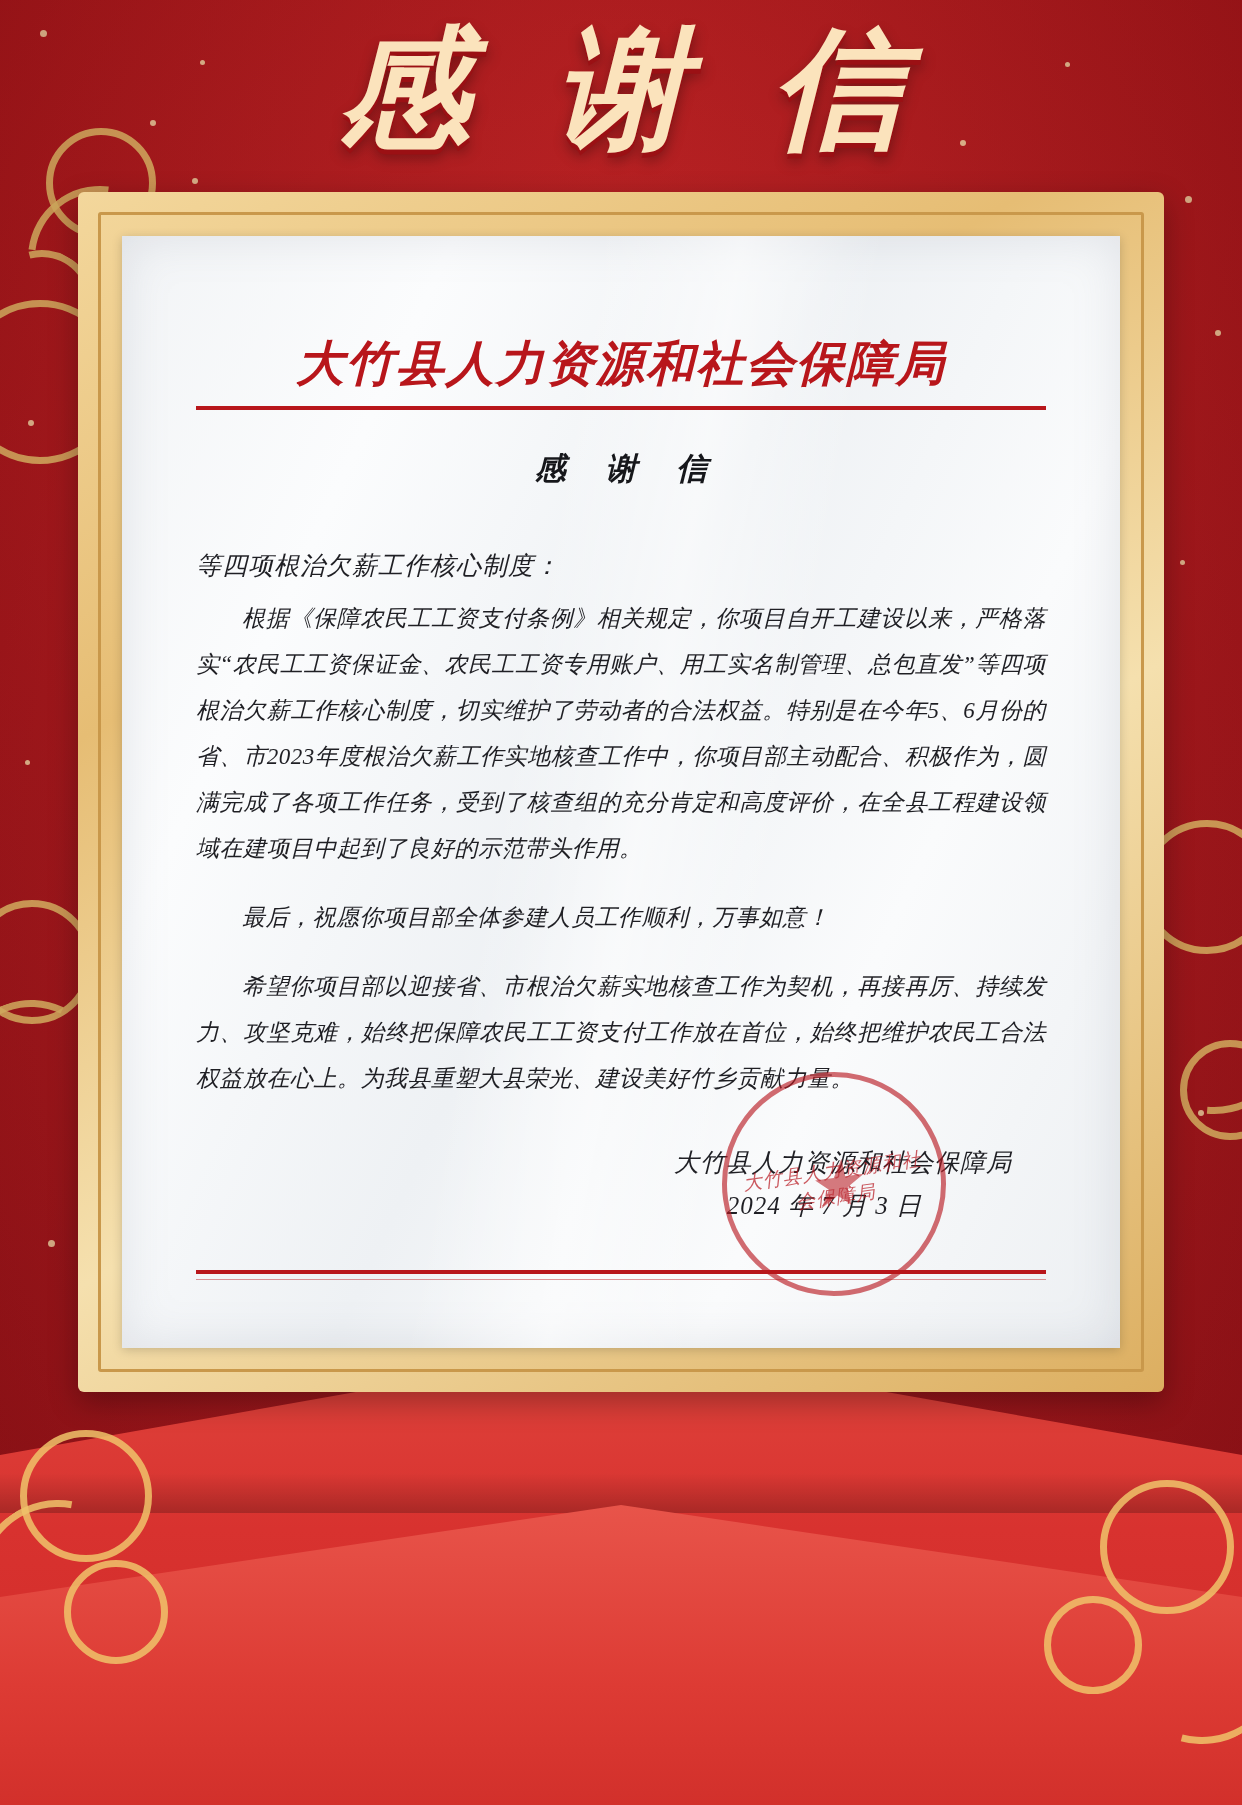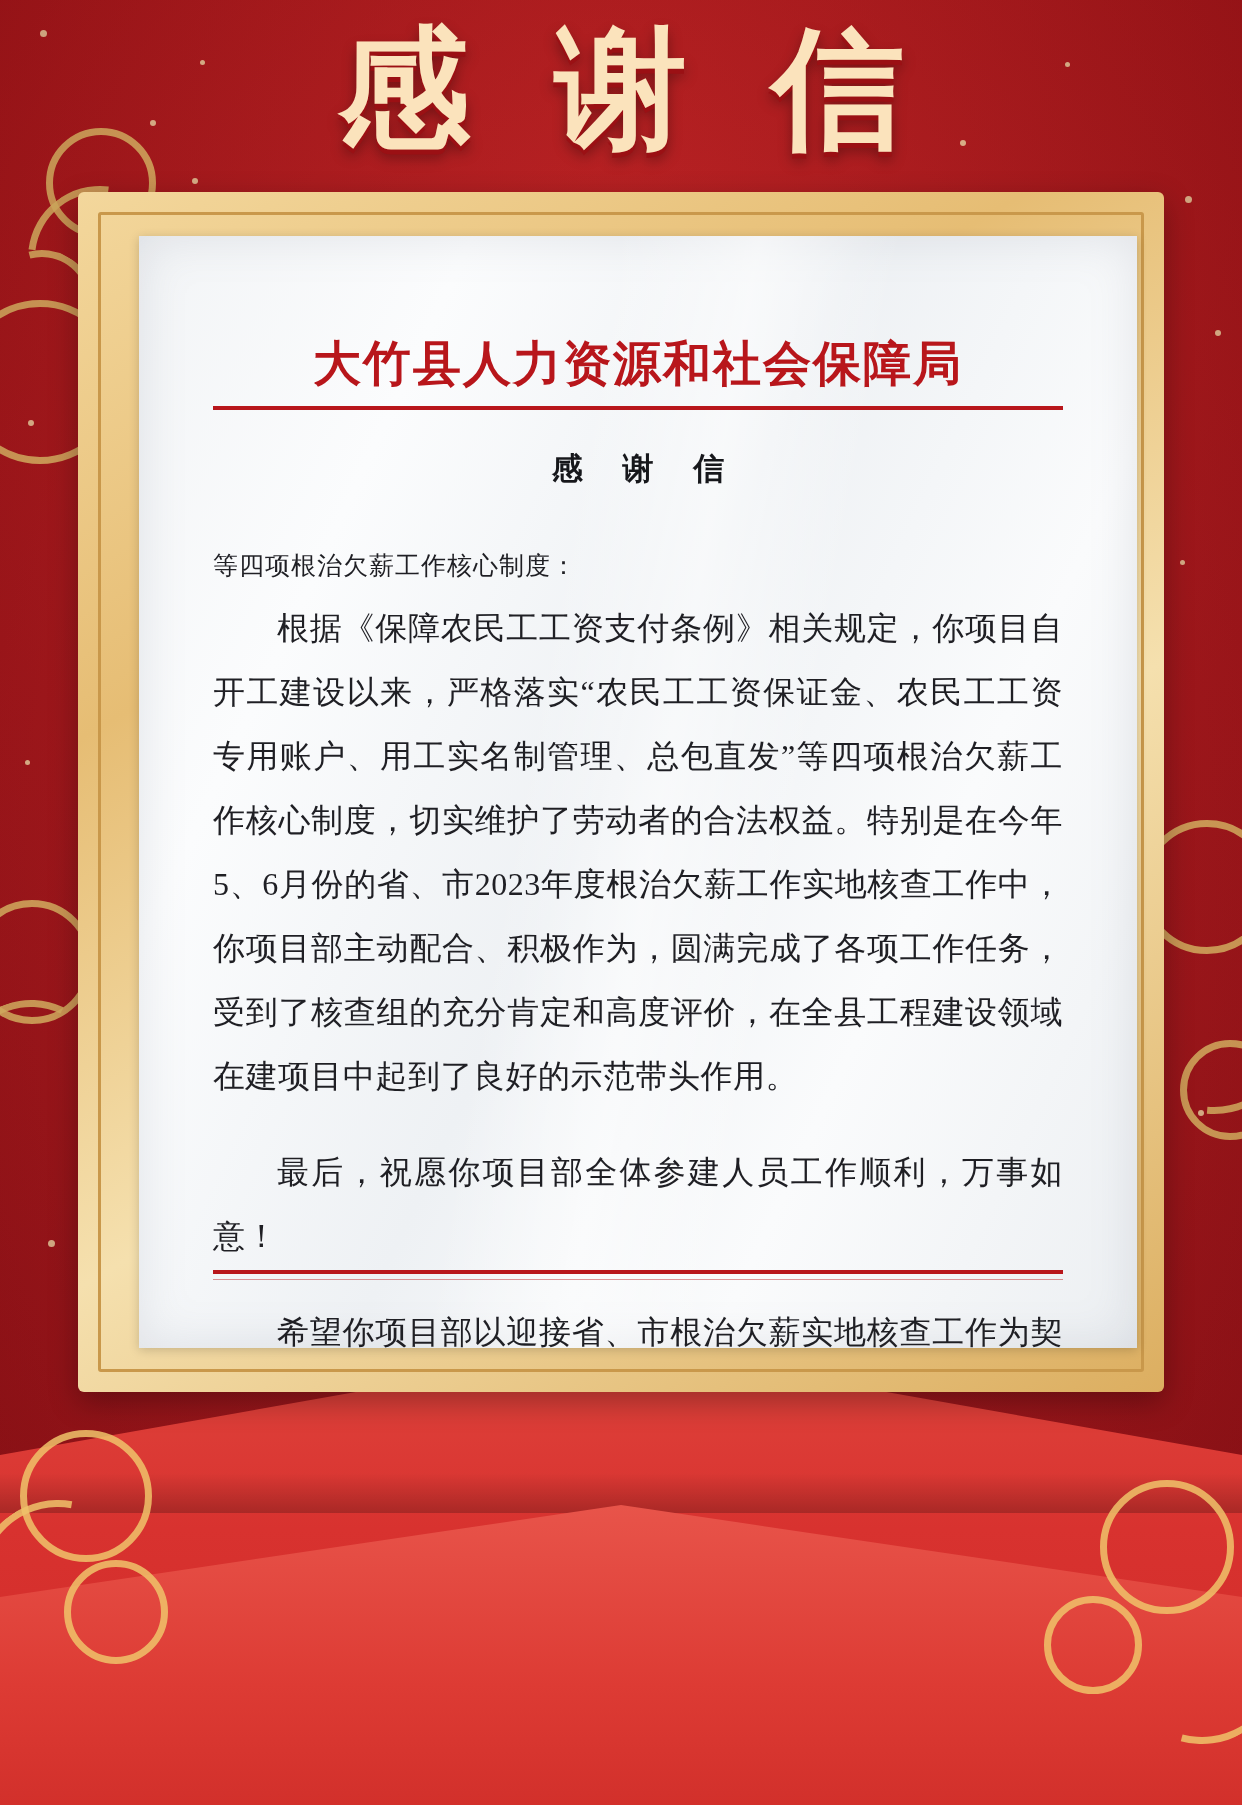--- a/index.html
+++ b/index.html
@@ -15,20 +15,21 @@
     position: relative;
   }
 
   
   .poster {
     position: absolute;
     inset: 0;
     background:
       radial-gradient(circle at 50% 8%, #c51d1f 0%, #b0151a 45%, #9e1117 100%);
     overflow: hidden;
+    font-style: italic;
   }
   .poster::after {
     
     content: "";
     position: absolute;
     inset: 0;
     background: radial-gradient(ellipse at 50% 45%, rgba(255,255,255,0.05), rgba(0,0,0,0.18) 95%);
     pointer-events: none;
   }
 
@@ -124,21 +125,21 @@
     position: absolute;
     left: 20px;
     top: 20px;
     right: 20px;
     bottom: 20px;
     border: 3px solid #c9984b;
     border-radius: 3px;
   }
   .paper {
     position: absolute;
-    left: 61px;
+    left: 44px;
     top: 44px;
     width: 998px;
     height: 1112px;
     background:
       linear-gradient(115deg, #f2f4f6 0%, #fbfcfd 22%, #eef1f4 48%, #fafbfc 72%, #eceff2 100%);
     box-shadow: inset 0 0 48px rgba(120,130,145,0.18), 0 2px 10px rgba(0,0,0,0.18);
     overflow: hidden;
   }
   .paper::before {
     content: "";
@@ -183,21 +184,21 @@
     color: #16171b;
   }
   .salutation {
     margin-top: 52px;
     font-size: 25px;
     line-height: 1.9;
     letter-spacing: 1px;
   }
   .para {
     margin-top: 6px;
-    font-size: 32px;
+    font-size: 23px;
     line-height: 2.0;
     letter-spacing: 0.5px;
     text-indent: 2em;
     text-align: justify;
   }
   .sign-block {
     margin-top: 44px;
     text-align: right;
     position: relative;
     padding-right: 34px;

